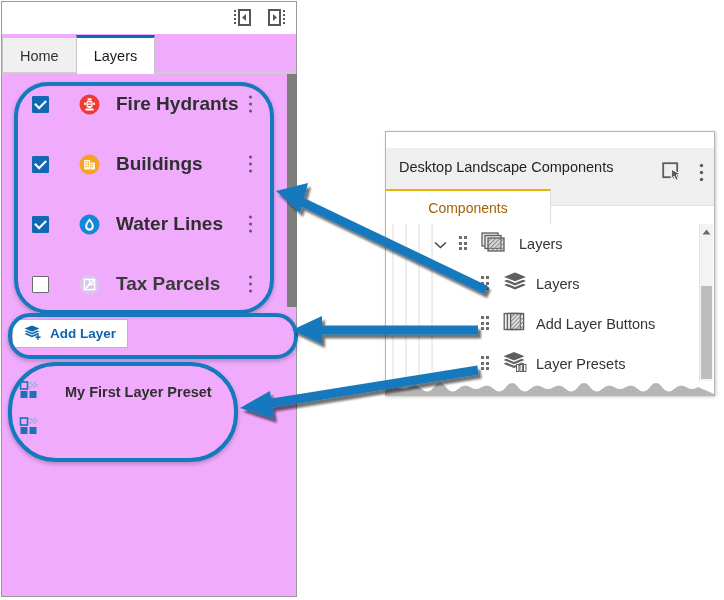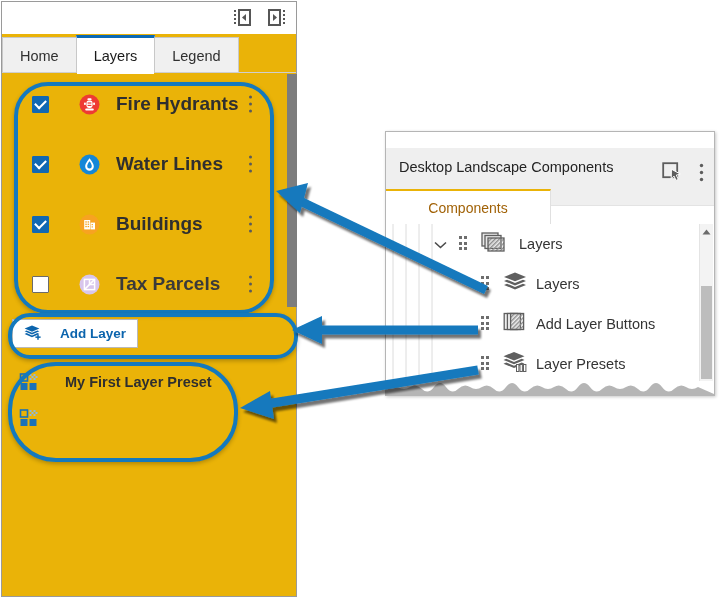--- a/index.html
+++ b/index.html
@@ -9,21 +9,21 @@
     font-family:"Liberation Sans", sans-serif;
     position:relative;
     overflow:hidden;
     color:#2b2b2b;
   }
   .root{position:absolute;inset:0;}
 
   
   .left-panel{
     position:absolute;left:1px;top:1px;width:296px;height:596px;
-    background:#eab308;border:1px solid #9a9a9a;box-sizing:border-box;
+    background:#f0abfc;border:1px solid #9a9a9a;box-sizing:border-box;
   }
   .lp-titlebar{
     position:absolute;left:0;top:0;right:0;height:32px;background:#ffffff;
   }
   .dock-icons{
     position:absolute;right:9px;top:7px;display:flex;gap:14px;align-items:center;
   }
   .dock-ico{width:20px;height:18px;display:block;}
 
   
@@ -73,29 +73,29 @@
   .kebab{
     position:absolute;right:44px;top:50%;transform:translateY(-50%);
     width:4px;height:17px;display:flex;flex-direction:column;justify-content:space-between;align-items:center;
   }
   .kebab i{display:block;width:3px;height:3px;border-radius:50%;background:#5a5a5a;}
 
   
   .btn-row{position:absolute;left:10px;top:317px;display:flex;gap:9px;}
   .ghost-btn{
     height:29px;box-sizing:border-box;background:#ffffff;border:1px solid #b9b9b9;
-    display:flex;align-items:center;gap:19px;padding:0 11px;
+    display:flex;align-items:center;gap:9px;padding:0 11px;
     font-size:13.5px;font-weight:bold;color:#0b64ad;white-space:nowrap;
   }
   .ghost-btn svg{flex:0 0 auto;}
 
   
   .preset-list{position:absolute;left:0;top:362px;right:0;}
   .preset-row{
-    height:36px;display:flex;align-items:center;padding-left:17px;box-sizing:border-box;
+    height:36px;display:flex;align-items:flex-end;padding-left:17px;box-sizing:border-box;
   }
   .preset-ico{width:20px;height:20px;flex:0 0 auto;}
   .preset-label{
     margin-left:26px;font-size:14.5px;font-weight:bold;color:#2f2f2f;white-space:nowrap;
   }
 
   
   .lp-scroll{
     position:absolute;left:285px;top:72px;width:10px;height:233px;background:#7d7d7d;
   }
@@ -204,23 +204,20 @@
         </span>
       </div>
     </div>
 
     <div class="lp-tabs">
       <div class="tab">
         <span>Home</span>
       </div>
       <div class="tab active">
         <span>Layers</span>
-      </div>
-      <div class="tab">
-        <span>Legend</span>
       </div>
     </div>
 
     <div class="layer-list">
 
       <div class="layer-row">
         <span class="chk on"></span>
         <span class="lyr-icon">
           <svg width="21" height="21" viewBox="0 0 21 21">
             <circle cx="10.5" cy="10.5" r="10" fill="#ee3b33"></circle>
@@ -231,37 +228,20 @@
               <rect x="5" y="8.6" width="1.9" height="2.4" rx=".8"></rect>
               <rect x="14.1" y="8.6" width="1.9" height="2.4" rx=".8"></rect>
             </g>
             <g fill="#ee3b33">
               <rect x="8.6" y="8.4" width="3.8" height="1.2"></rect>
               <rect x="8.6" y="10.8" width="3.8" height="1.2"></rect>
             </g>
           </svg>
         </span>
         <span class="lyr-name">Fire Hydrants</span>
-        <span class="kebab">
-            <i></i>
-            <i></i>
-            <i></i>
-          </span>
-      </div>
-
-      <div class="layer-row">
-        <span class="chk on"></span>
-        <span class="lyr-icon">
-          <svg width="21" height="21" viewBox="0 0 21 21">
-            <circle cx="10.5" cy="10.5" r="10" fill="#1387d8"></circle>
-            <path d="M10.5 4.3 C7.2 8.4 6.2 10.6 6.2 12.4 a4.3 4.3 0 0 0 8.6 0 c0-1.8-1-4-4.3-8.1z" fill="#ffffff"></path>
-            <path d="M10.5 7.2 C8.7 9.6 8.2 10.9 8.2 12.2 a2.3 2.3 0 0 0 4.6 0 c0-1.3-.5-2.6-2.3-5z" fill="#1387d8"></path>
-          </svg>
-        </span>
-        <span class="lyr-name">Water Lines</span>
         <span class="kebab">
             <i></i>
             <i></i>
             <i></i>
           </span>
       </div>
 
       <div class="layer-row">
         <span class="chk on"></span>
         <span class="lyr-icon">
@@ -283,20 +263,37 @@
         </span>
         <span class="lyr-name">Buildings</span>
         <span class="kebab">
             <i></i>
             <i></i>
             <i></i>
           </span>
       </div>
 
       <div class="layer-row">
+        <span class="chk on"></span>
+        <span class="lyr-icon">
+          <svg width="21" height="21" viewBox="0 0 21 21">
+            <circle cx="10.5" cy="10.5" r="10" fill="#1387d8"></circle>
+            <path d="M10.5 4.3 C7.2 8.4 6.2 10.6 6.2 12.4 a4.3 4.3 0 0 0 8.6 0 c0-1.8-1-4-4.3-8.1z" fill="#ffffff"></path>
+            <path d="M10.5 7.2 C8.7 9.6 8.2 10.9 8.2 12.2 a2.3 2.3 0 0 0 4.6 0 c0-1.3-.5-2.6-2.3-5z" fill="#1387d8"></path>
+          </svg>
+        </span>
+        <span class="lyr-name">Water Lines</span>
+        <span class="kebab">
+            <i></i>
+            <i></i>
+            <i></i>
+          </span>
+      </div>
+
+      <div class="layer-row">
         <span class="chk"></span>
         <span class="lyr-icon">
           <svg width="21" height="21" viewBox="0 0 21 21">
             <circle cx="10.5" cy="10.5" r="10" fill="#d8c6ec"></circle>
             <g stroke="#ffffff" stroke-width="1.5" fill="none">
               <rect x="5.4" y="5.4" width="10.2" height="10.2"></rect>
               <path d="M5.4 15.6 L15.6 5.4"></path>
               <path d="M10.5 5.4 L10.5 10.5 L15.6 10.5"></path>
             </g>
           </svg>

